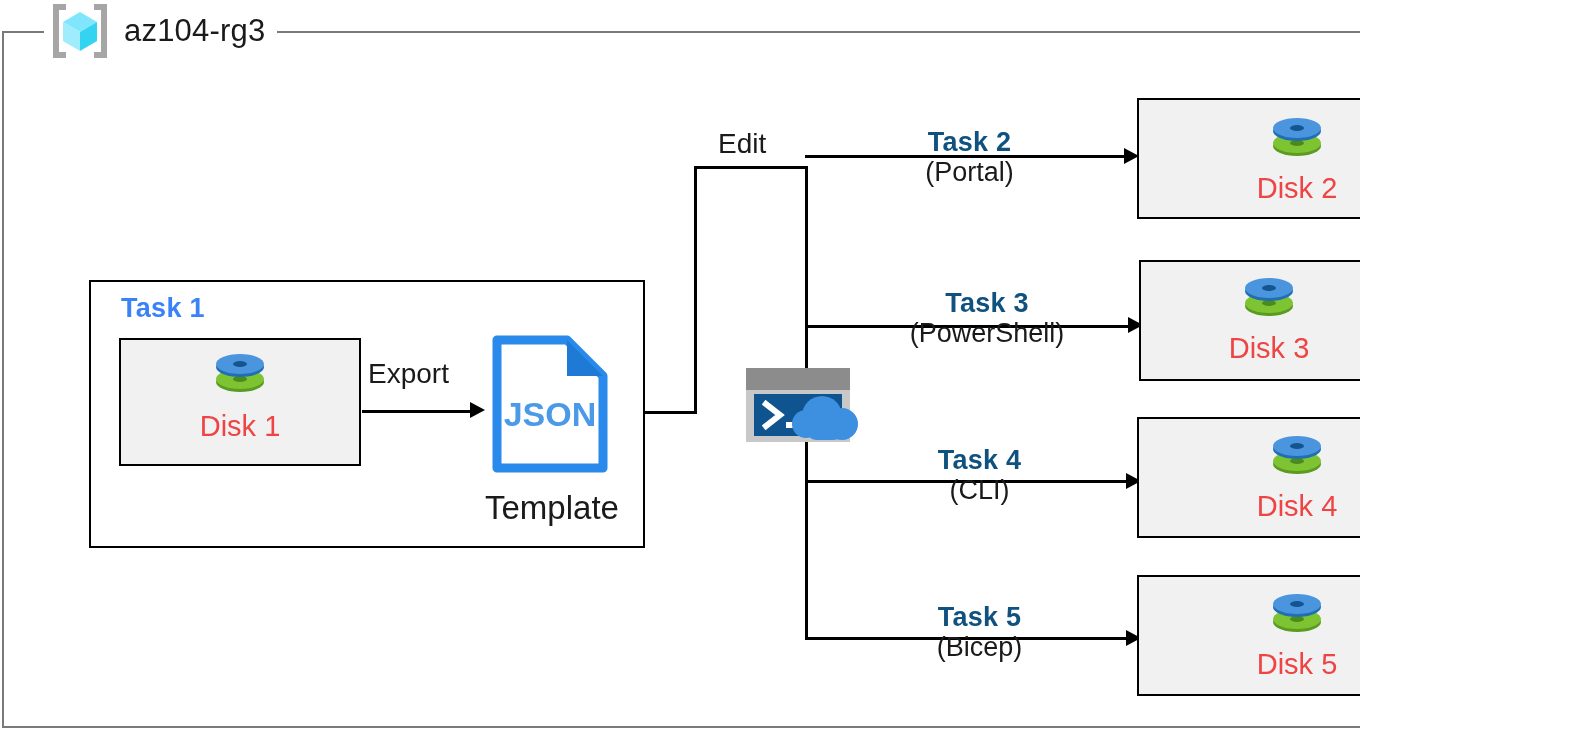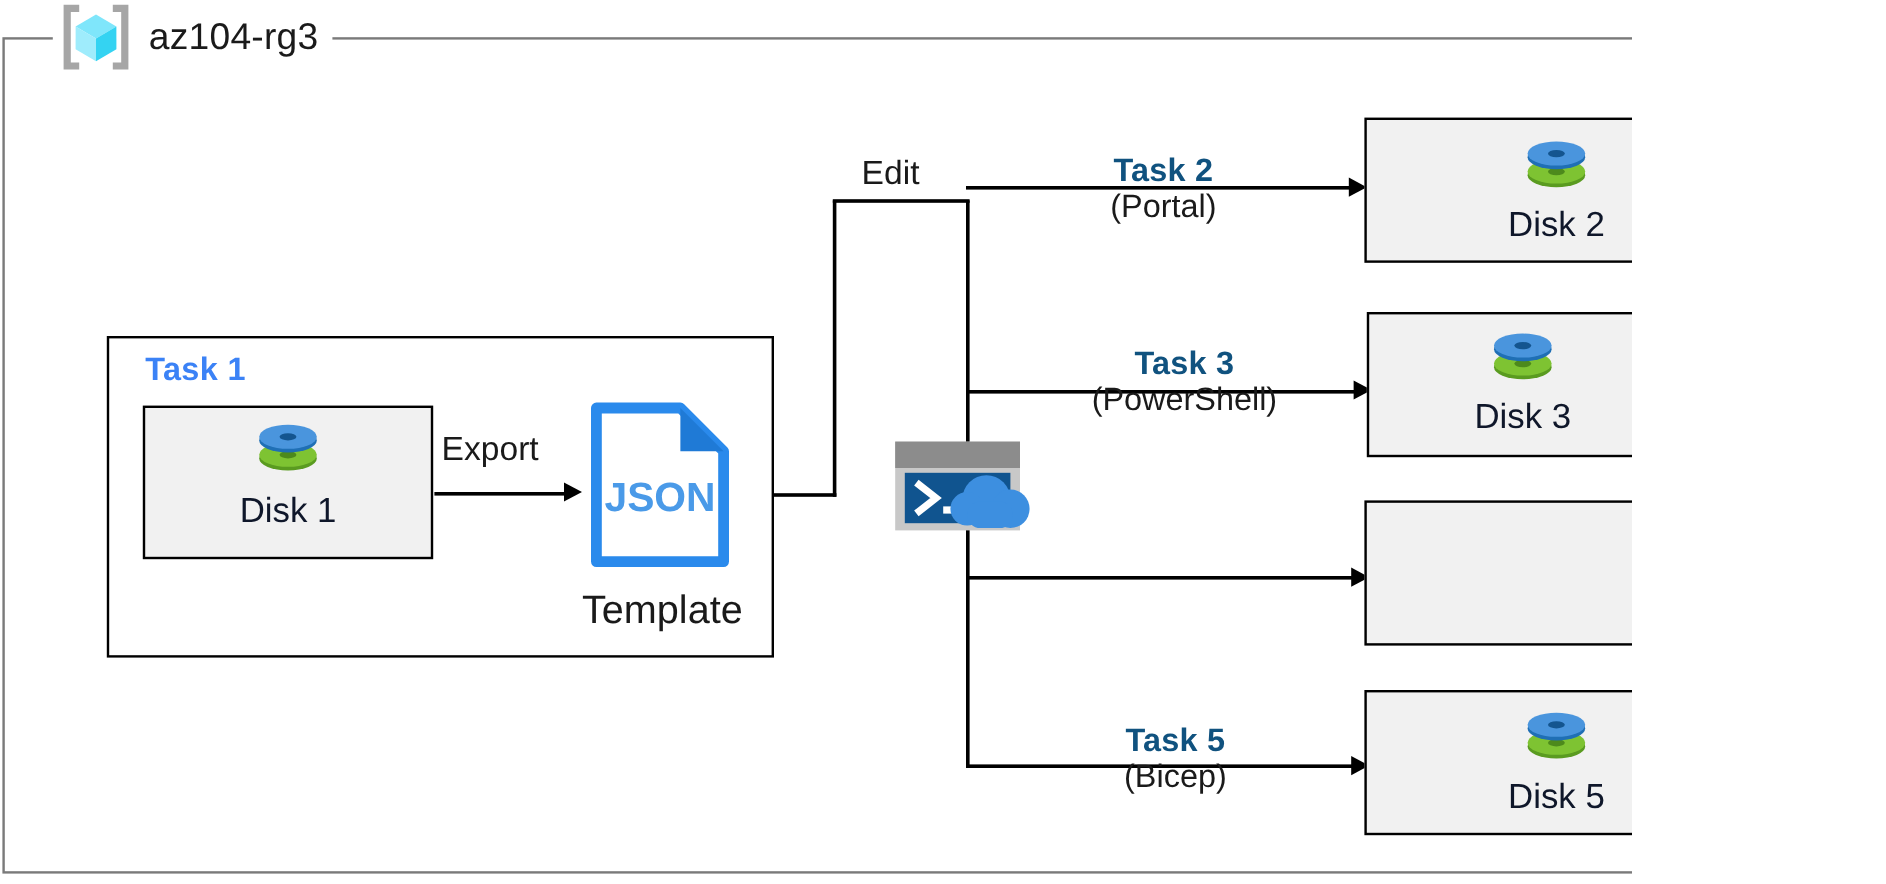--- a/index.html
+++ b/index.html
@@ -81,21 +81,21 @@
   }
   .disk-inner {
     position: absolute;
     left: 0; right: 0;
     display: flex;
     flex-direction: column;
     align-items: center;
   }
   .disk-caption {
     font-size: 29px;
-    color: #0f172a;
+    color: #ef4444;
     line-height: 1;
     white-space: nowrap;
   }
 
   
   .line-h {
     position: absolute;
     height: 0;
     border-top: 3px solid #000000;
   }
@@ -290,22 +290,37 @@
       <rect x="2" y="2" width="90" height="18" rx="3" fill="#0276d3"></rect>
       <rect x="2" y="14" width="90" height="8" fill="#0276d3"></rect>
       <path d="M18 32 L36 46 L18 60" fill="none" stroke="#ffffff" stroke-width="7" stroke-linecap="square"></path>
       <rect x="42" y="54" width="30" height="7" rx="2" fill="#ffffff"></rect>
     </svg>
   </div>
 
   <div class="line-h" style="left:805px; top:480px; width:330px;"></div>
   <div class="arrow-head" style="left:1126px; top:473px;"></div>
   <div class="edge-label" style="left:872px; top:446px; width:215px;">
+    <span class="task-name">Task 4</span>
+    <span class="task-tool">(CLI)</span>
   </div>
   <div class="disk-box" style="left:1137px; top:417px; width:320px; height:121px;"></div>
+  <div class="disk-inner" style="left:1137px; top:430px; width:320px;">
+    <span>
+      <svg width="58" height="58" viewBox="0 0 58 58">
+        <ellipse cx="29" cy="34" rx="24" ry="10" fill="#5a9b20"></ellipse>
+        <ellipse cx="29" cy="31" rx="24" ry="10" fill="#7ec332"></ellipse>
+        <ellipse cx="29" cy="31" rx="7" ry="3" fill="#4d8a1c"></ellipse>
+        <ellipse cx="29" cy="19" rx="24" ry="10" fill="#1f6fb5"></ellipse>
+        <ellipse cx="29" cy="16" rx="24" ry="10" fill="#4a95dd"></ellipse>
+        <ellipse cx="29" cy="16" rx="7" ry="3" fill="#14558f"></ellipse>
+      </svg>
+    </span>
+    <span class="disk-caption" style="margin-top:4px;">Disk 4</span>
+  </div>
   <div class="abs" style="left:1408px; top:400px;">
     <svg width="94" height="82" viewBox="0 0 94 82">
       <g>
         <rect x="2" y="2" width="26" height="22" rx="2" fill="#5b9fe3"></rect>
         <rect x="34" y="2" width="26" height="22" rx="2" fill="#5b9fe3"></rect>
         <rect x="66" y="2" width="26" height="22" rx="2" fill="#5b9fe3"></rect>
         <rect x="2" y="30" width="26" height="22" rx="2" fill="#3a8ade"></rect>
         <rect x="34" y="30" width="26" height="22" rx="2" fill="#3a8ade"></rect>
         <rect x="66" y="30" width="26" height="22" rx="2" fill="#3a8ade"></rect>
         <rect x="2" y="58" width="26" height="22" rx="2" fill="#1573d4"></rect>

